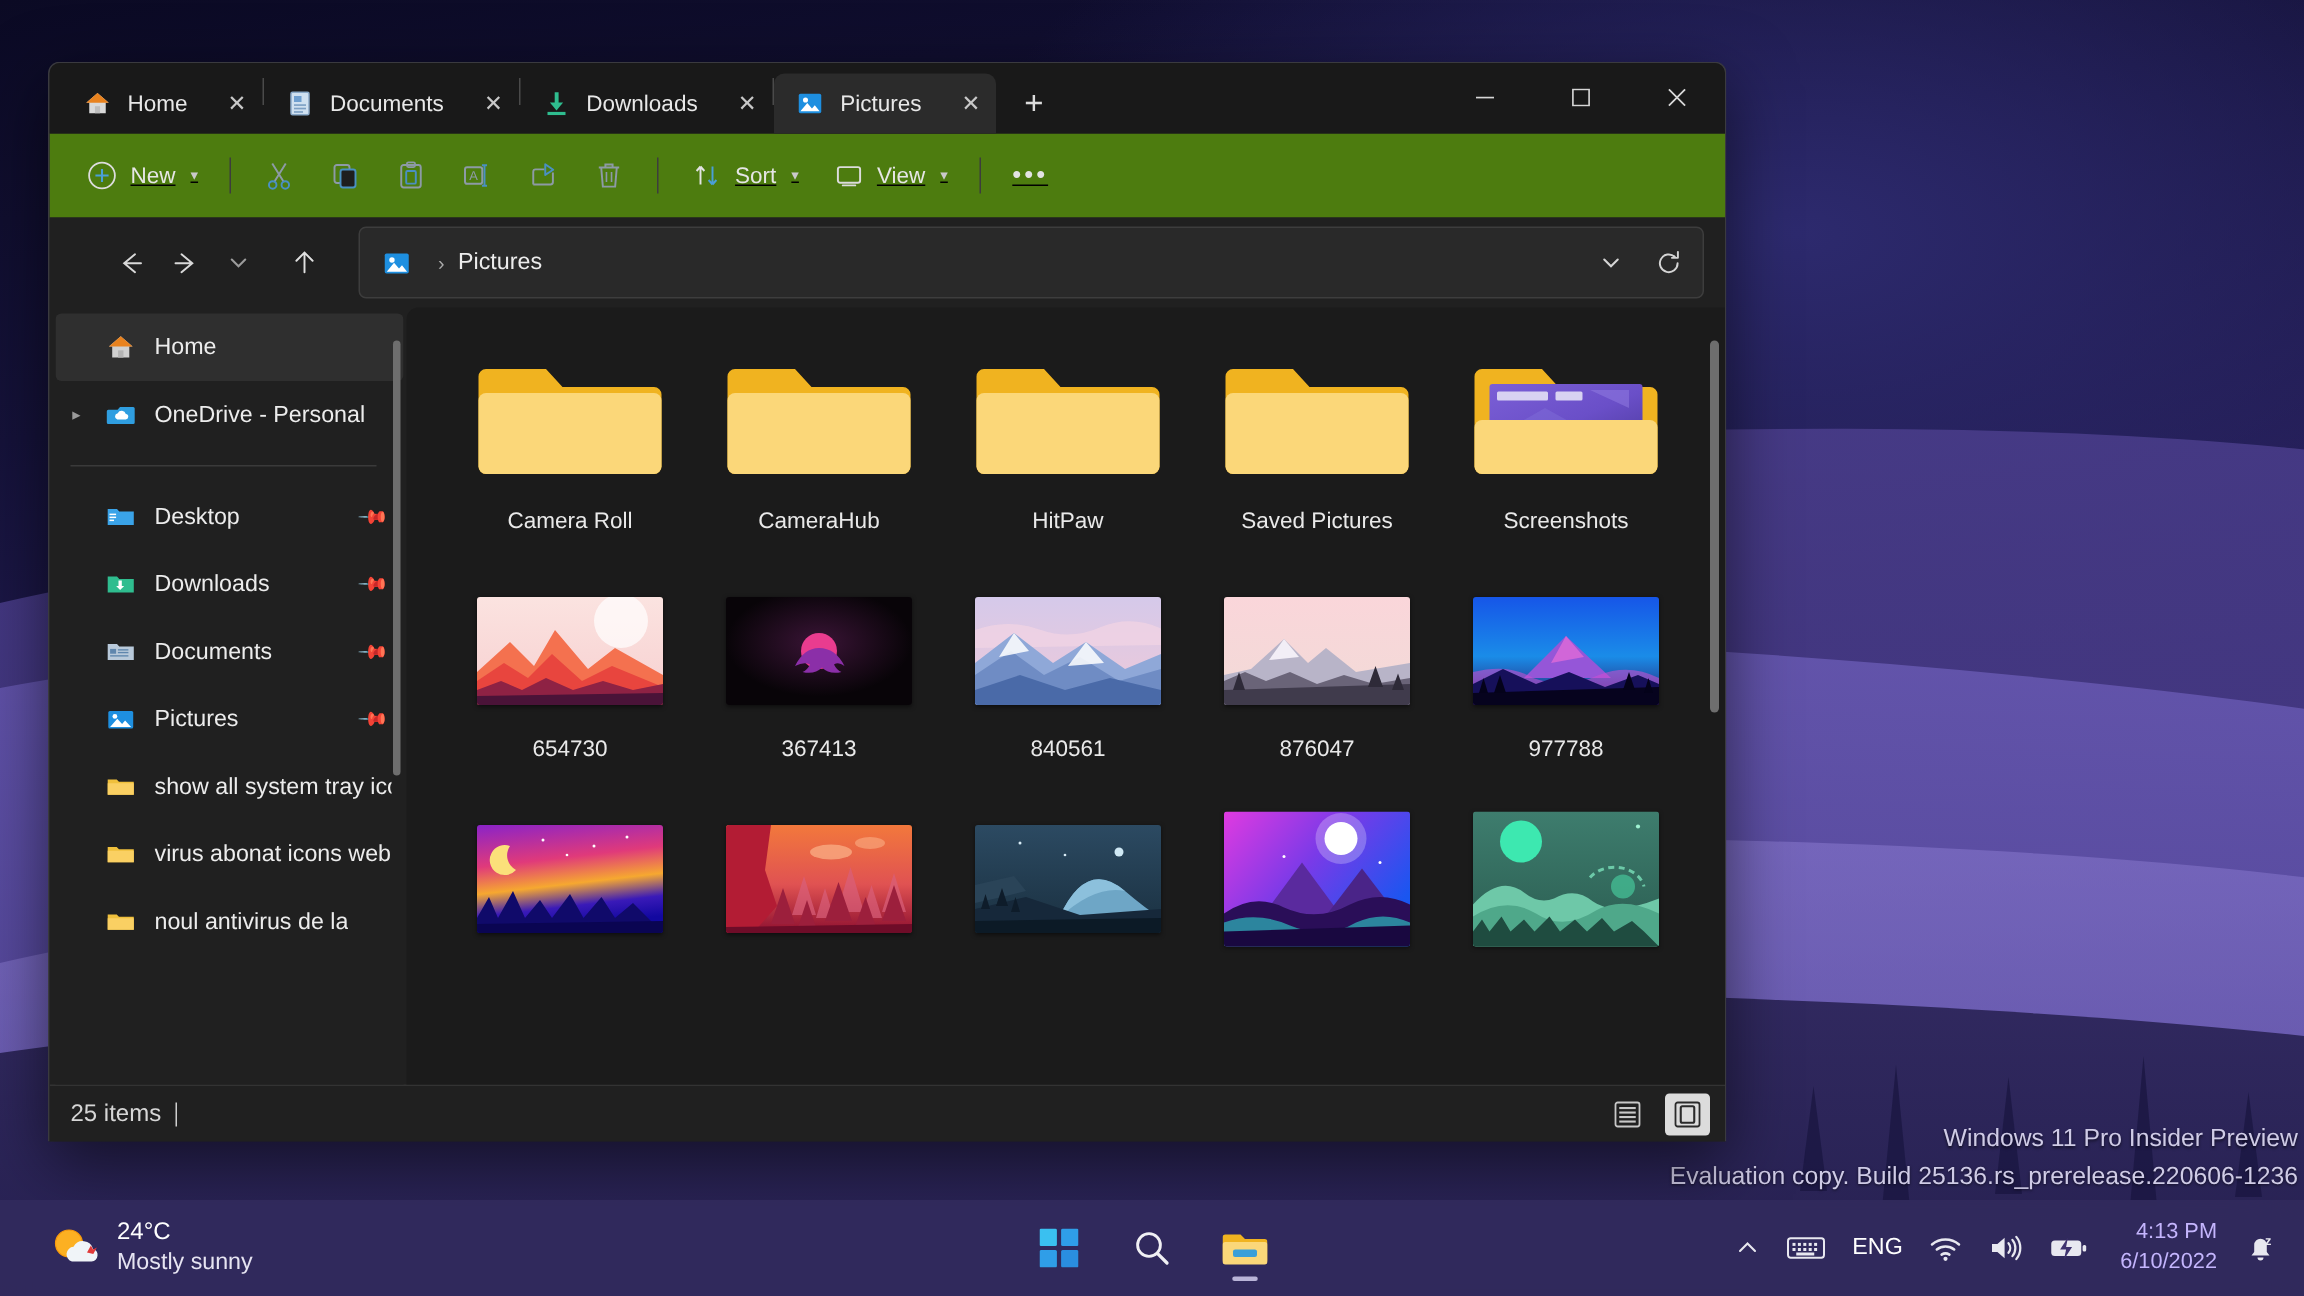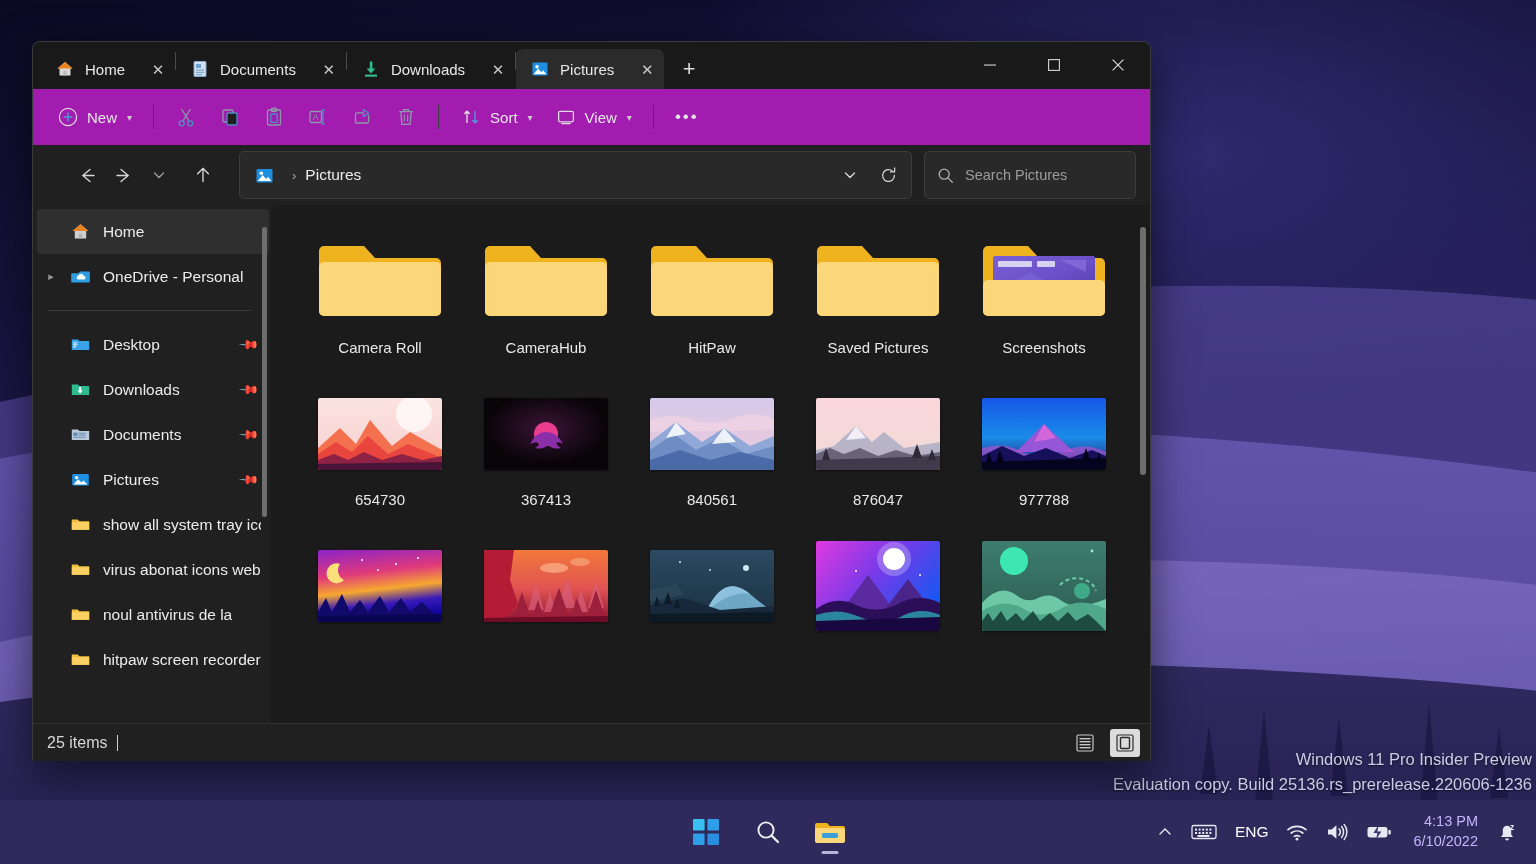--- a/index.html
+++ b/index.html
@@ -152,26 +152,27 @@
   }
   .wc {
     width: 64px; height: 46px;
     display: flex; align-items: center; justify-content: center;
     color: #d6d6d6;
   }
 
   
   #commandbar {
     height: 56px;
-    background: #a21caf;
+    background: #4d7c0f;
     display: flex;
     align-items: center;
     padding: 0 14px;
     gap: 2px;
     flex: 0 0 auto;
+    text-decoration: underline;
   }
   .cb-btn {
     height: 38px;
     display: flex;
     align-items: center;
     gap: 8px;
     padding: 0 10px;
     border-radius: 5px;
     color: #e6e6e6;
     font-size: 15px;
@@ -709,29 +710,20 @@
             </svg>
         </span>
         <span class="addr-btn">
           <svg width="19" height="19" viewBox="0 0 19 19">
             <path d="M15.4 9.5 a5.9 5.9 0 1 1 -1.9 -4.3" fill="none" stroke="#d4d4d4" stroke-width="1.3" stroke-linecap="round"></path>
             <path d="M15.6 1.9 L15.6 5.9 L11.6 5.9" fill="none" stroke="#d4d4d4" stroke-width="1.3" stroke-linecap="round" stroke-linejoin="round"></path>
           </svg>
         </span>
       </div>
 
-      <div id="searchbox">
-        <span>
-          <svg width="17" height="17" viewBox="0 0 17 17">
-            <circle cx="7.2" cy="7.2" r="5" fill="none" stroke="#b0b0b0" stroke-width="1.3"></circle>
-            <path d="M10.9 10.9 L15.3 15.3" stroke="#b0b0b0" stroke-width="1.3" stroke-linecap="round"></path>
-          </svg>
-        </span>
-        <input type="text" placeholder="Search Pictures" style="">
-      </div>
     </div>
 
     <div id="body">
 
       <div id="navpane">
 
         <div class="nav-item selected">
           <span class="nav-expander"></span>
           <span class="nav-icon">
             <svg width="21" height="21" viewBox="0 0 21 21">
@@ -837,30 +829,20 @@
           <span class="nav-expander"></span>
           <span class="nav-icon">
             <svg width="21" height="21" viewBox="0 0 21 21">
               <path d="M1.8 5.6 H7.8 L9.3 7.2 H19.2 V15.8 H1.8 Z" fill="#f0c03c"></path>
               <path d="M1.8 8.2 H19.2 V15.8 H1.8 Z" fill="#fad063"></path>
             </svg>
           </span>
           <span class="nav-label">noul antivirus de la</span>
         </div>
 
-        <div class="nav-item">
-          <span class="nav-expander"></span>
-          <span class="nav-icon">
-            <svg width="21" height="21" viewBox="0 0 21 21">
-              <path d="M1.8 5.6 H7.8 L9.3 7.2 H19.2 V15.8 H1.8 Z" fill="#f0c03c"></path>
-              <path d="M1.8 8.2 H19.2 V15.8 H1.8 Z" fill="#fad063"></path>
-            </svg>
-          </span>
-          <span class="nav-label">hitpaw screen recorder</span>
-        </div>
 
         <div id="nav-scroll"></div>
       </div>
 
       <div id="content">
         <div id="grid">
 
           <div class="item">
             <div class="item-thumb">
               <svg width="124" height="100" viewBox="0 0 124 100">
@@ -1163,20 +1145,34 @@
         <svg width="20" height="20" viewBox="0 0 20 20">
           <rect x="2" y="2" width="16" height="16" rx="1.5" fill="none" stroke="#2a2a2a" stroke-width="1.2"></rect>
           <rect x="5.5" y="4.5" width="9" height="11" rx="1" fill="none" stroke="#2a2a2a" stroke-width="1.4"></rect>
         </svg>
       </span>
     </div>
   </div>
 
   <div id="taskbar">
 
+    <div id="weather">
+      <span>
+        <svg width="34" height="34" viewBox="0 0 34 34">
+          <circle cx="14" cy="14" r="9" fill="#fcb022"></circle>
+          <circle cx="14" cy="14" r="9" fill="none" stroke="#f99a0c" stroke-width="0.8"></circle>
+          <path d="M16 26 a5 5 0 0 1 1 -9.8 a7 7 0 0 1 13 1.4 a4.3 4.3 0 0 1 -1 8.4 z" fill="#f0f4f8"></path>
+          <path d="M26 20 l2.6 -4.6 l1.4 2.6 l2.6 -1.4 l-2.4 4.4 z" fill="#e03a3a"></path>
+        </svg>
+      </span>
+      <span class="weather-text">
+        <div class="weather-temp">24°C</div>
+        <div class="weather-cond">Mostly sunny</div>
+      </span>
+    </div>
 
     <div id="tb-center">
       <div class="tb-btn">
         <span>
           <svg width="26" height="26" viewBox="0 0 26 26">
             <rect x="0" y="0" width="11.6" height="11.6" rx="1" fill="#3ac0f0"></rect>
             <rect x="14.4" y="0" width="11.6" height="11.6" rx="1" fill="#2f9ee8"></rect>
             <rect x="0" y="14.4" width="11.6" height="11.6" rx="1" fill="#2f9ee8"></rect>
             <rect x="14.4" y="14.4" width="11.6" height="11.6" rx="1" fill="#2a8ee0"></rect>
           </svg>

